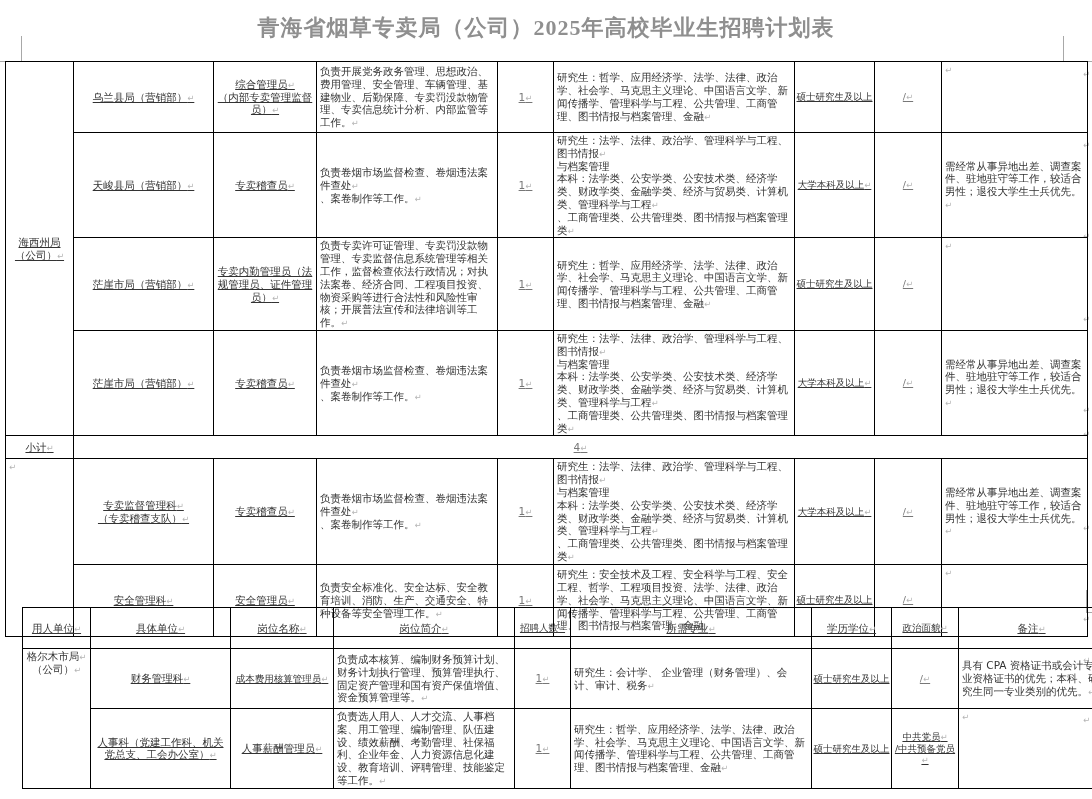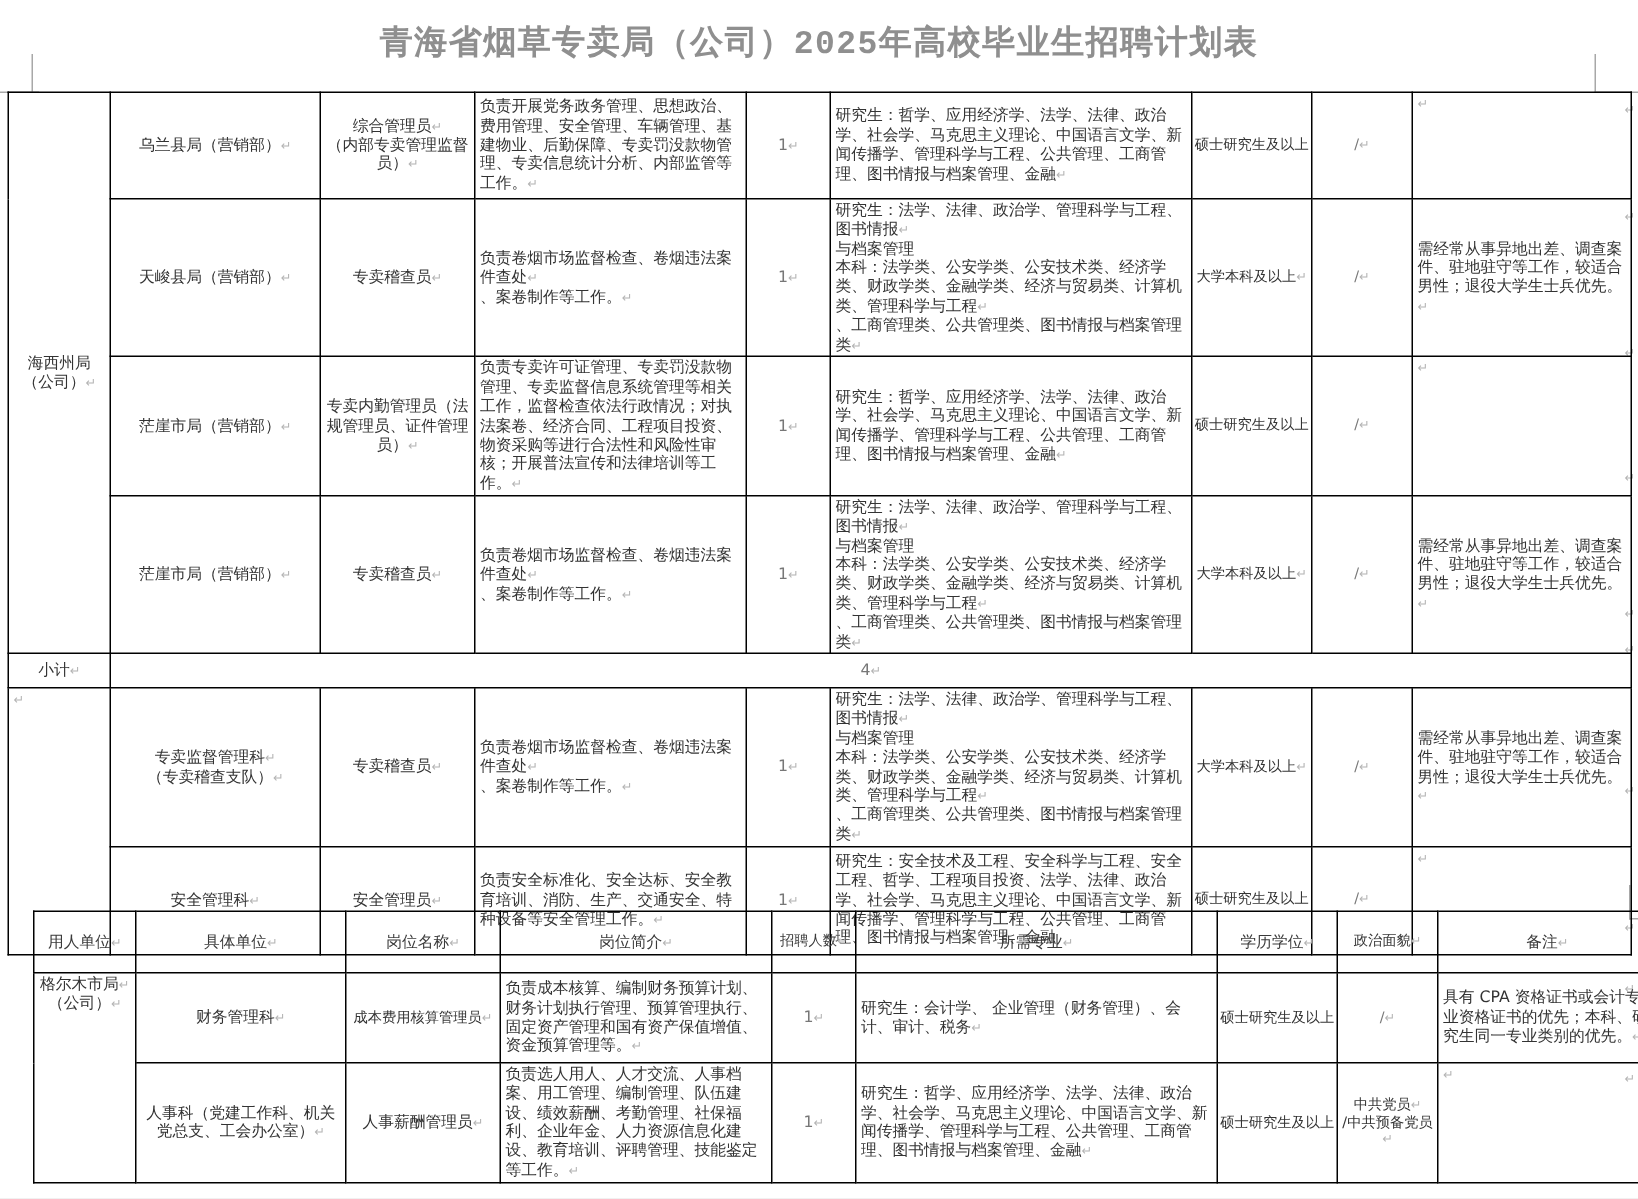--- a/index.html
+++ b/index.html
@@ -1,26 +1,26 @@
 <!DOCTYPE html>
 <html><head>
 <meta charset="utf-8">
 <style>
   html,body{margin:0;padding:0;background:#e8e8e8;}
   #page{position:relative;width:1092px;height:799px;background:#ffffff;overflow:hidden;
         font-family:"DejaVu Sans",sans-serif;color:#333;}
   #doc-title{position:absolute;top:13px;left:30px;width:1032px;text-align:center;
-        font-family:Liberation Mono, monospace;font-weight:bold;
+        font-family:Liberation Serif, serif;font-weight:bold;
         font-size:22px;color:#8f8f8f;letter-spacing:1px;}
   table{position:absolute;left:5px;border-collapse:collapse;table-layout:fixed;width:1082px;}
   #t1{top:61px;}
   #t2{top:607px;margin-left:17px;}
   td,th{border:1px solid #000;padding:1px 3px;font-size:10.5px;line-height:1.22;
         vertical-align:middle;word-break:break-all;overflow:hidden;font-weight:normal;}
-  .ctr{text-align:center;}
+  .ctr{text-align:center;text-decoration:underline;}
   .lft{text-align:left;}
   .small{font-size:9.5px;padding:1px 1px;text-align:center;}
   .topleft{vertical-align:top;text-align:left;}
   .topctr{vertical-align:top;text-align:center;}
   .num{color:#777;}
   .pc{color:#b5b5b5;font-size:8.5px;}
   .rowmark{position:absolute;left:1083px;color:#b5b5b5;font-size:10px;}
   .cropline{position:absolute;background:#a8a8a8;}
   .hdr{color:#3a3a3a;}
 </style>

